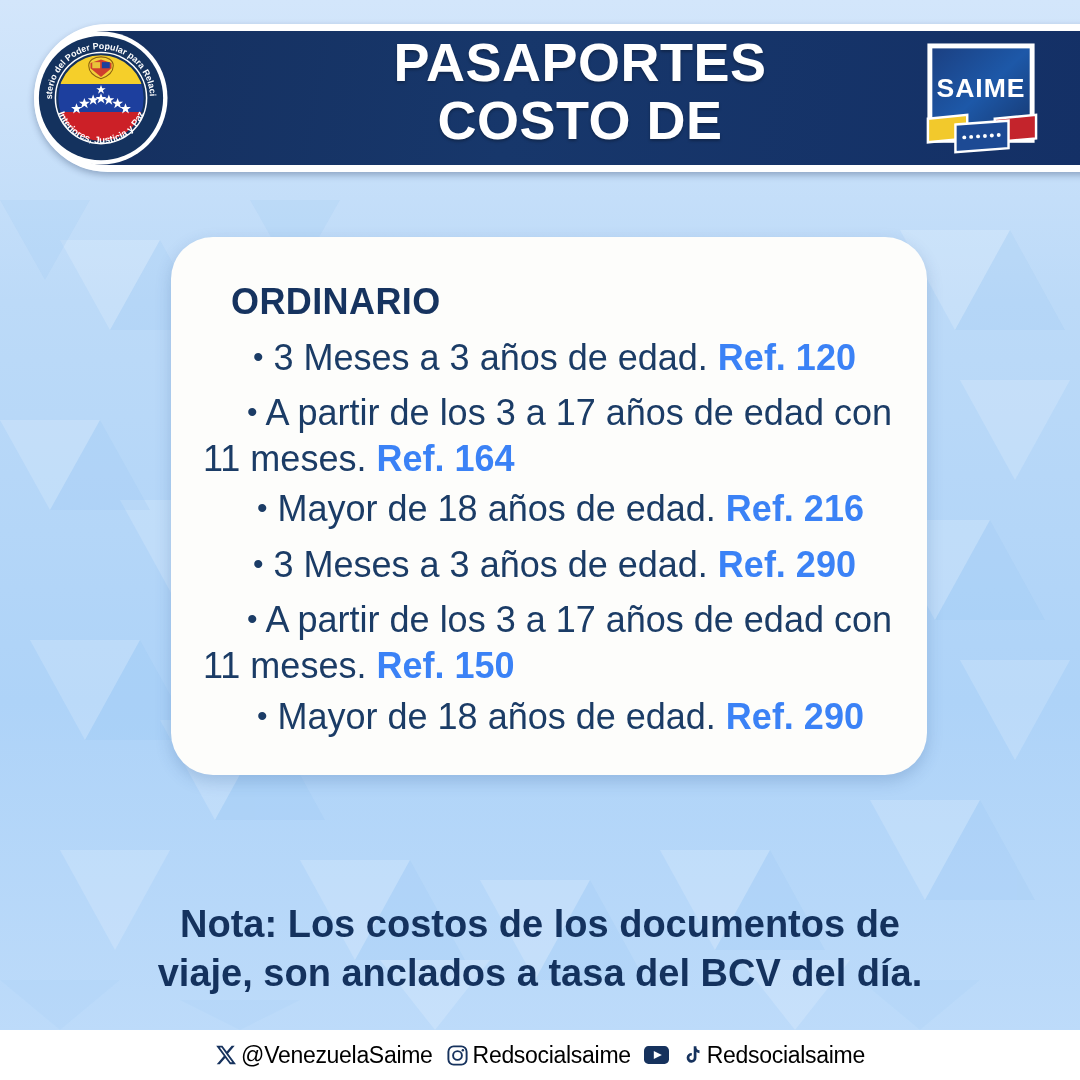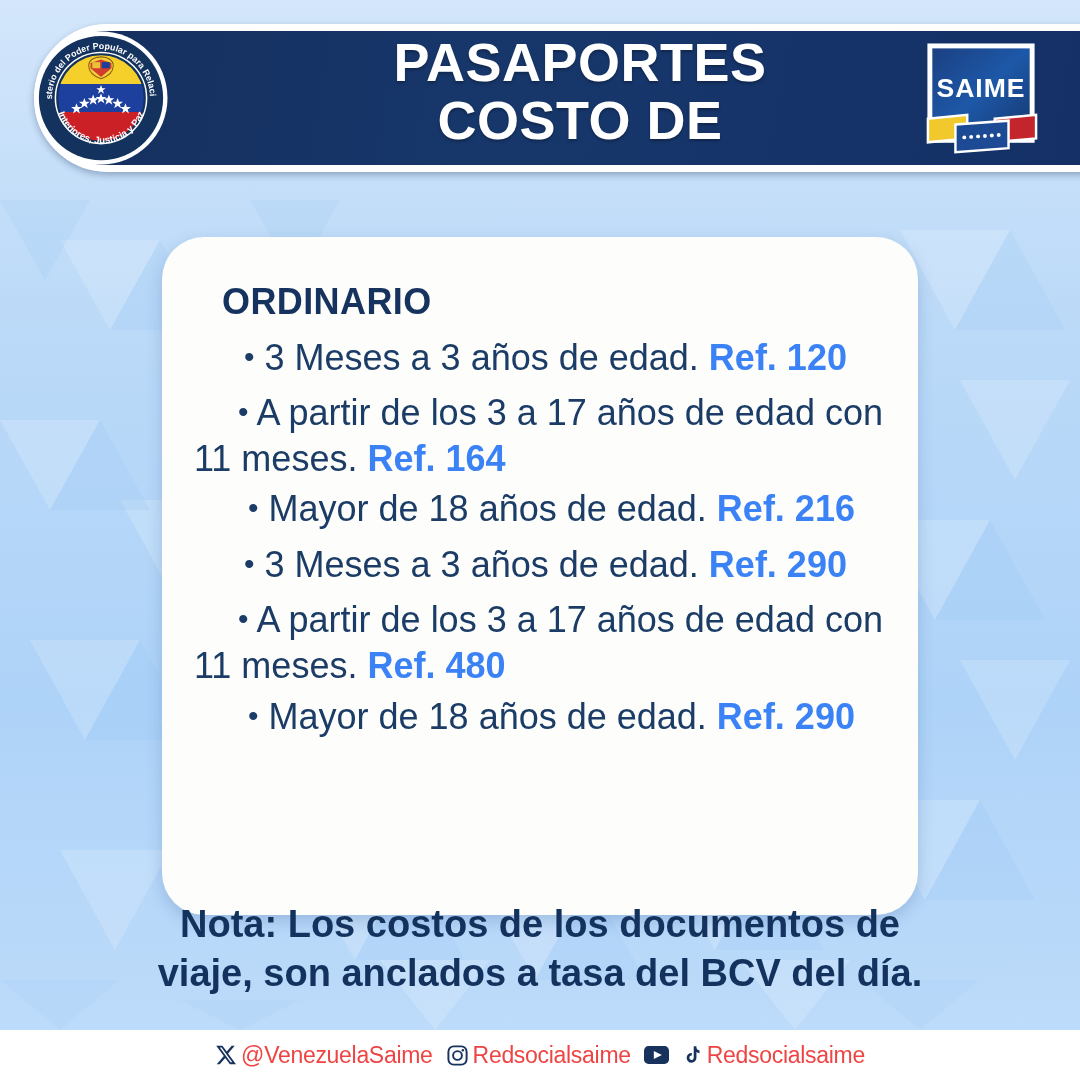--- a/index.html
+++ b/index.html
@@ -41,21 +41,21 @@
     border-radius:50%;
   }
 
   
   #saime-logo{
     position:absolute; left:922px; top:40px; width:118px; height:122px;
   }
 
   
   #info-card{
-    position:absolute; left:162px; top:237px; width:756px; height:678px;
+    position:absolute; left:171px; top:237px; width:756px; height:538px;
     background:#fdfdfb;
     border-radius:42px;
     box-shadow:0 6px 16px rgba(40,80,140,.22);
     padding:44px 30px 0 30px;
   }
   .section-title{
     color:#16335f; font-weight:bold;
     font-size:36px; letter-spacing:.4px;
     margin-left:30px;
   }
@@ -83,21 +83,21 @@
 
   
   #footer-bar{
     position:absolute; left:0; bottom:0; width:1080px; height:50px;
     background:#ffffff;
     display:flex; align-items:center; justify-content:center;
     gap:13px;
   }
   .social{
     display:flex; align-items:center; gap:4px;
-    color:#ef4444; font-size:23px; letter-spacing:-.3px;
+    color:#000000; font-size:23px; letter-spacing:-.3px;
   }
   .social .sicon{
     display:inline-flex; align-items:center; justify-content:center;
     color:#16325d;
   }
 </style>
 </head>
 <body>
 
 <div id="bg-pattern">
@@ -243,21 +243,21 @@
 
   <div id="list-habilitado">
     <div class="item i1">
       <span class="bullet">•</span>
       <span>3 Meses a 3 años de edad.</span>
       <span class="ref">Ref. 290</span>
     </div>
     <div class="item i2">
       <span class="bullet">•</span>
       <span>A partir de los 3 a 17 años de edad con 11 meses.</span>
-      <span class="ref">Ref.  480</span>
+      <span class="ref">Ref.  150</span>
     </div>
     <div class="item i3">
       <span class="bullet">•</span>
       <span>Mayor de 18 años de edad.</span>
       <span class="ref">Ref. 290</span>
     </div>
   </div>
 </div>
 
 <div id="note">

